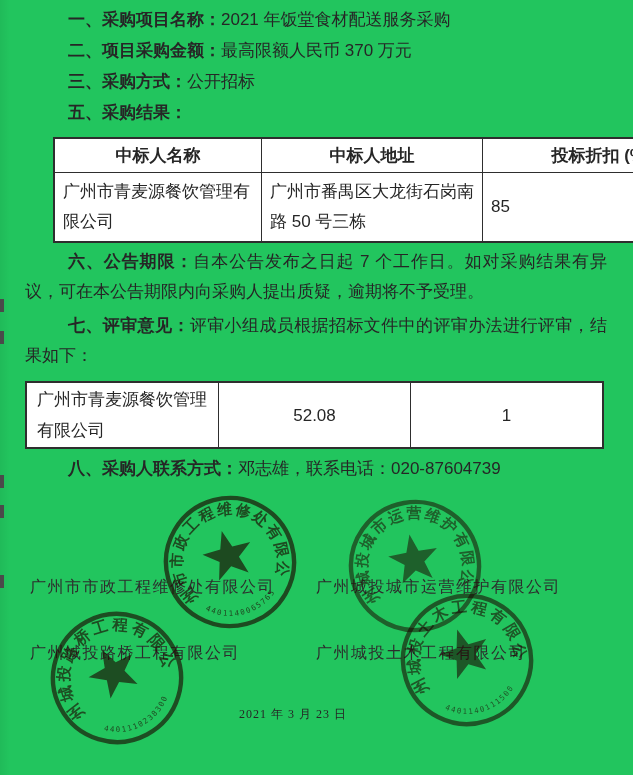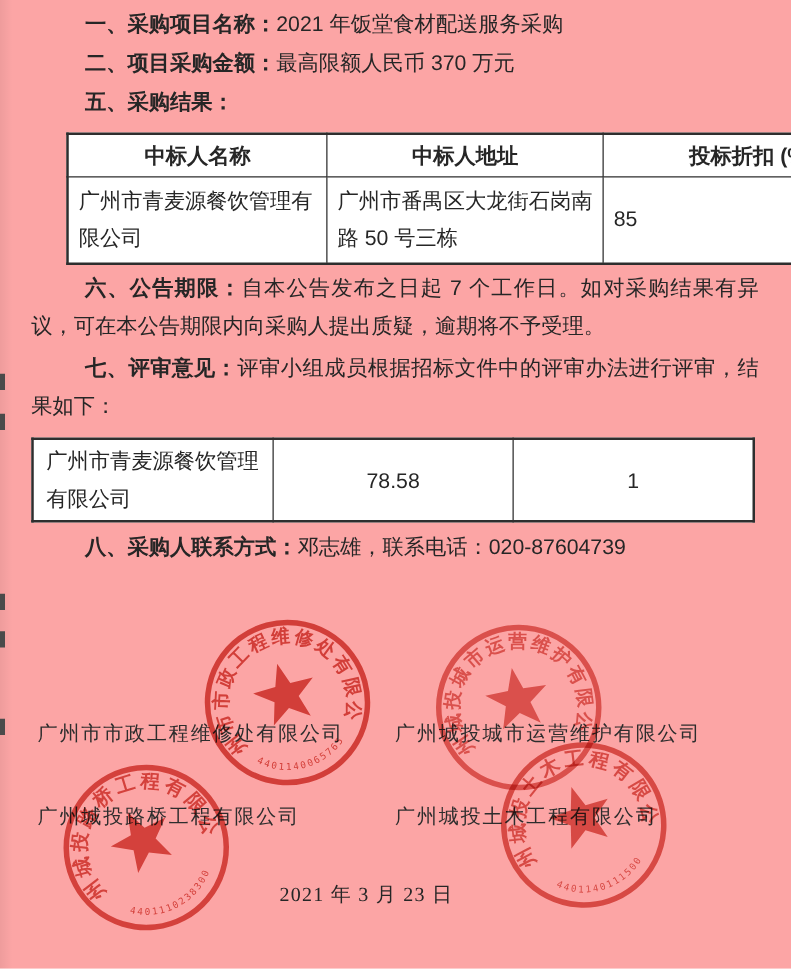--- a/index.html
+++ b/index.html
@@ -1,17 +1,17 @@
 <!DOCTYPE html>
 <html><head>
 <meta charset="utf-8">
 <style>
   html,body { margin:0; padding:0; background:#fff; }
   .page {
-    position:relative; width:633px; height:775px; background:#fca5a5;
+    position:relative; width:633px; height:775px; background:#22c55e;
     overflow:hidden; color:#262626;
     font-family:"Liberation Sans","DejaVu Sans",sans-serif;
   }
   .edge-shade { position:absolute; left:0; top:0; bottom:0; width:10px;
     background:linear-gradient(90deg, rgba(0,0,0,.055), rgba(0,0,0,0)); }
   .edge-mark { position:absolute; left:0; width:4px; height:13px; background:#4a4a4a; }
   .m1{top:299px} .m2{top:331px} .m3{top:475px} .m4{top:505px} .m5{top:575px}
 
   .content { position:absolute; left:25px; top:4px; width:582px;
     font-size:17px; line-height:31px; }
@@ -36,21 +36,21 @@
   .t2 td { height:32px; text-align:center; padding:1px 4px; }
   .t2 td.left { text-align:left; padding-left:10px; }
   .sec8 { margin-top:4px; }
 
   .sig { position:absolute; white-space:nowrap; color:#2d2d2d;
     font-family:"Liberation Serif","DejaVu Serif",serif;
     font-size:16px; letter-spacing:1.5px; }
   .r1l{left:30px;  top:577px;} .r1r{left:316px; top:577px;}
   .r2l{left:30px;  top:643px;} .r2r{left:316px; top:643px;}
   .docdate { position:absolute; left:203px; top:706px; width:180px; text-align:center;
-    font-family:"Liberation Serif","DejaVu Serif",serif; font-size:16px; letter-spacing:1px; }
+    font-family:"Liberation Serif","DejaVu Serif",serif; font-size:12px; letter-spacing:1px; }
 
   .stamp { position:absolute; width:140px; height:140px;
     mix-blend-mode:multiply; pointer-events:none; }
   .stamp svg { display:block; }
   .s1 { left:160px; top:492px; opacity:.88; transform:rotate(-15deg); }
   .s2 { left:345px; top:496px; opacity:.72; transform:rotate(-10deg); }
   .s3 { left:47px;  top:608px; opacity:.85; transform:rotate(-28deg); }
   .s4 { left:397px; top:590px; opacity:.78; transform:rotate(-18deg); }
 </style>
 </head>
@@ -60,20 +60,21 @@
   <div class="edge-shade"></div>
   <div class="edge-mark m1"></div>
   <div class="edge-mark m2"></div>
   <div class="edge-mark m3"></div>
   <div class="edge-mark m4"></div>
   <div class="edge-mark m5"></div>
 
   <div class="content">
     <p class="item"><span class="lbl">一、采购项目名称：</span><span>2021 年饭堂食材配送服务采购</span></p>
     <p class="item"><span class="lbl">二、项目采购金额：</span><span>最高限额人民币 370 万元</span></p>
+    <p class="item"><span class="lbl">三、采购方式：</span><span>公开招标</span></p>
     <p class="item"><span class="lbl">五、采购结果：</span></p>
 
     <table class="t1">
       <tbody>
           <tr>
         <th class="c-name">中标人名称</th>
         <th class="c-addr">中标人地址</th>
         <th class="c-disc">投标折扣 (%)</th>
       </tr>
       <tr>
@@ -84,21 +85,21 @@
     </tbody>
       </table>
 
     <p class="para"><span class="lbl">六、公告期限：</span><span>自本公告发布之日起 7 个工作日。如对采购结果有异议，可在本公告期限内向采购人提出质疑，逾期将不予受理。</span></p>
     <p class="para"><span class="lbl">七、评审意见：</span><span>评审小组成员根据招标文件中的评审办法进行评审，结果如下：</span></p>
 
     <table class="t2">
       <tbody>
       <tr>
         <td class="left">广州市青麦源餐饮管理有限公司</td>
-        <td>78.58</td>
+        <td>52.08</td>
         <td>1</td>
       </tr>
     </tbody>
       </table>
 
     <p class="item sec8"><span class="lbl">八、采购人联系方式：</span><span>邓志雄，联系电话：020-87604739</span></p>
   </div>
 
   <div class="sig r1l">广州市市政工程维修处有限公司</div>
   <div class="sig r1r">广州城投城市运营维护有限公司</div>

